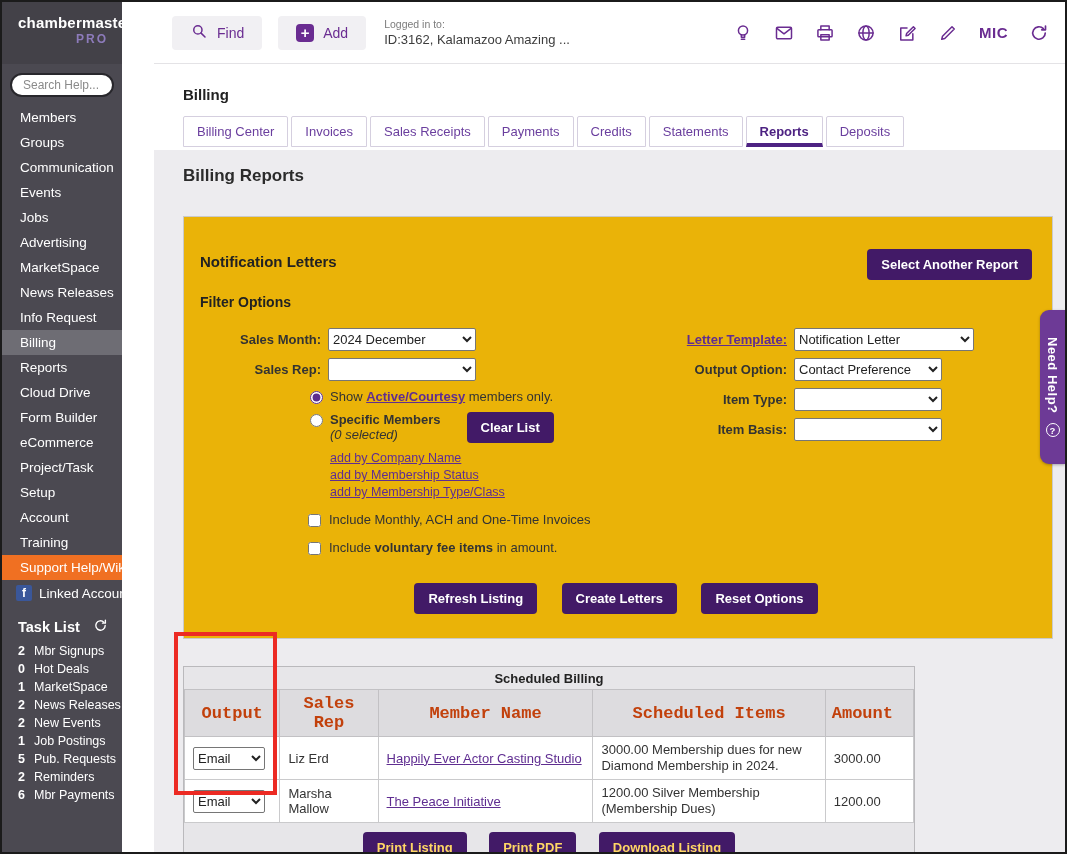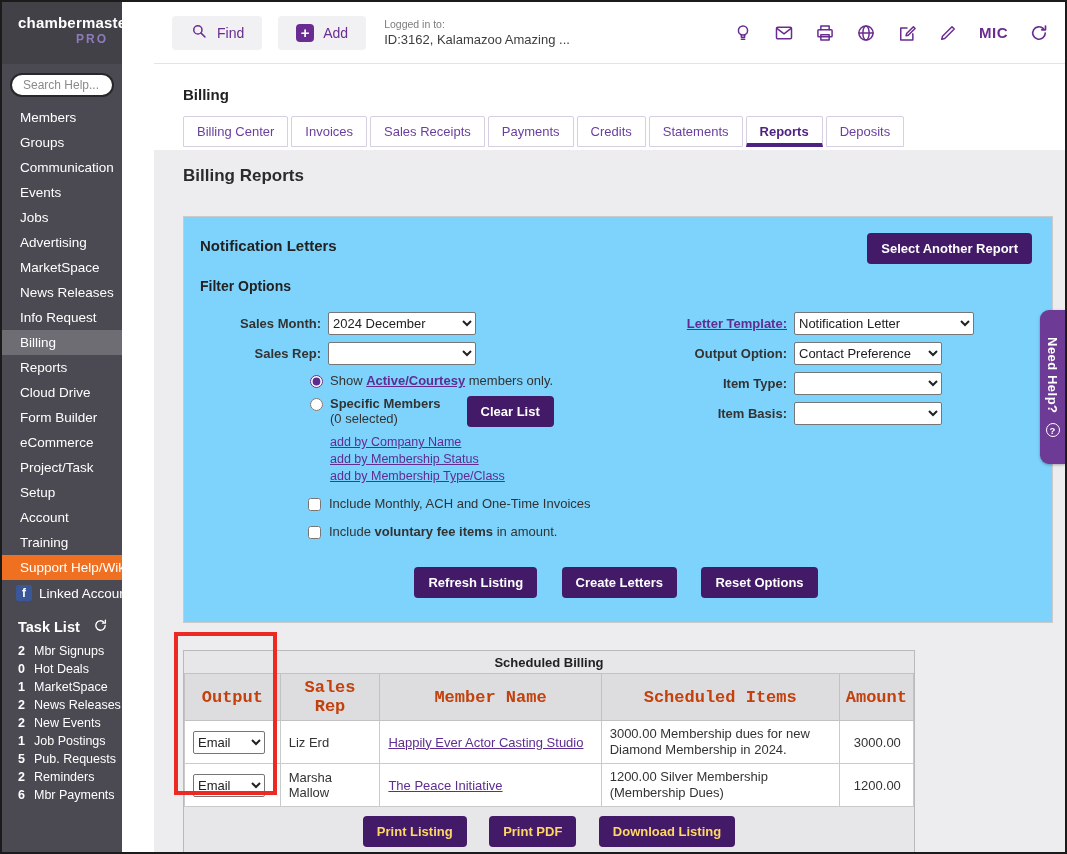--- a/index.html
+++ b/index.html
@@ -39,56 +39,56 @@
   
   .main { position:absolute; left:152px; top:62px; right:0; bottom:0; background:#fff; }
   .page-title { font-weight:bold; font-size:15px; color:#222; margin:22px 0 0 29px; }
   .tabs { display:flex; gap:3px; margin:13px 0 0 29px; align-items:flex-end; }
   .tab { border:1px solid #d5cfdf; background:#fff; padding:7px 13px; font-size:13px; color:#6a3e9e; cursor:pointer; border-radius:2px 2px 0 0; white-space:nowrap; }
   .tab.active { font-weight:bold; color:#4d2282; border-bottom:4px solid #4d2282; padding-bottom:4px; }
   .content { position:absolute; top:86px; left:0; right:0; bottom:0; background:#edecef; padding:16px 0 0 29px; overflow:hidden; }
   .section-title { font-weight:bold; font-size:17px; color:#2b2b2b; }
 
   
-  .card { width:870px; background:#7dd3fc; border:1px solid #cacaca; margin-top:30px; padding:16px 20px 24px 16px; }
+  .card { width:870px; background:#eab308; border:1px solid #cacaca; margin-top:30px; padding:32px 20px 24px 16px; }
   .card-head { display:flex; justify-content:space-between; align-items:flex-start; }
   .card-title { font-weight:bold; font-size:15px; color:#222; padding-top:4px; }
   .btn-dark { background:#421a67; color:#fff; border:none; border-radius:4px; padding:8px 14px; font-size:13px; font-weight:bold; cursor:pointer; font-family:"Liberation Sans", sans-serif; }
   .btn-gold { color:#ffd765; }
   .filter-title { font-weight:bold; font-size:14px; color:#222; margin:14px 0 18px 0; }
   .filter-cols { display:flex; }
   .fcol-left { width:440px; flex:0 0 auto; }
   .fcol-right { flex:1; }
   .frow { display:flex; align-items:center; margin-bottom:7px; }
   .flabel { width:128px; text-align:right; font-weight:bold; font-size:13px; color:#333; padding-right:7px; flex:0 0 auto; }
   .flabel-r { width:154px; text-align:right; font-size:13px; color:#333; font-weight:bold; padding-right:7px; flex:0 0 auto; }
   select { font-size:13px; height:23px; border:1px solid #767676; background:#fff; border-radius:2px; font-family:"Liberation Sans", sans-serif; color:#222; }
   .sel-md { width:148px; }
   .sel-lg { width:180px; }
   .sel-sm { width:148px; }
   .radio-row { display:flex; align-items:flex-start; gap:7px; margin:8px 0 6px 110px; font-size:13px; color:#333; }
   input[type=radio], input[type=checkbox] { accent-color:#5b2d8e; margin-top:2px; }
   .plink { color:#5f2d91; text-decoration:underline; cursor:pointer; }
   .bold { font-weight:bold; }
-  .ital { }
+  .ital { font-style:italic; }
   .clear-wrap { display:flex; align-items:flex-start; gap:26px; }
   .add-links { margin:8px 0 0 130px; }
   .add-links div { font-size:12.5px; margin:3px 0; }
   .check-row { display:flex; align-items:center; gap:8px; margin:13px 0 0 108px; font-size:13px; color:#333; }
   .card-btns { text-align:center; margin-top:28px; }
   .card-btns button { margin:0 10px; }
 
   
   .sched { width:732px; border:1px solid #bab9bc; background:#e7e6e9; margin-top:27px; }
   .sched-title { text-align:center; font-weight:bold; font-size:13px; color:#222; padding:4px 0 3px; }
   table.sched-table { width:100%; border-collapse:collapse; }
   .sched-table th { background:#dddcdf; border:1px solid #c2c1c4; font-size:17px; color:#c2410c; padding:4px 6px; font-weight:bold;font-family:Liberation Mono, monospace; }
   .sched-table td { background:#fff; border:1px solid #cacacc; font-size:13px; color:#333; padding:5px 8px; vertical-align:middle; }
   .col-output { width:98px; } .col-rep { width:112px; } .col-member { width:272px; } .col-items { width:284px; } .col-amount { width:70px; }
-  td.amount, th.amount { text-align:center; padding-right:6px; }
+  td.amount, th.amount { text-align:left; padding-right:20px; }
   .items-cell { font-size:12.5px; line-height:16px; }
   .sel-email { width:72px; }
   .sched-btns { text-align:center; padding:9px 0; }
   .sched-btns button { margin:0 9px; }
   .sched-footer { width:400px; margin:12px 0 0 434px; text-align:center; font-size:13px; color:#222; line-height:17px; }
 
   
   .red-box { position:absolute; left:172px; top:630px; width:103px; height:163px; border:4px solid #ec2a23; z-index:60; pointer-events:none; }
   .need-help { position:absolute; right:0; top:308px; width:25px; height:154px; background:#6d3a96; border-radius:9px 0 0 9px; z-index:70; color:#fff; display:flex; flex-direction:column; align-items:center; justify-content:center; gap:9px; cursor:pointer; box-shadow:0 1px 3px rgba(0,0,0,.3); }
   .need-help .vtext { writing-mode:vertical-rl; font-weight:bold; font-size:13px; letter-spacing:.5px; }

